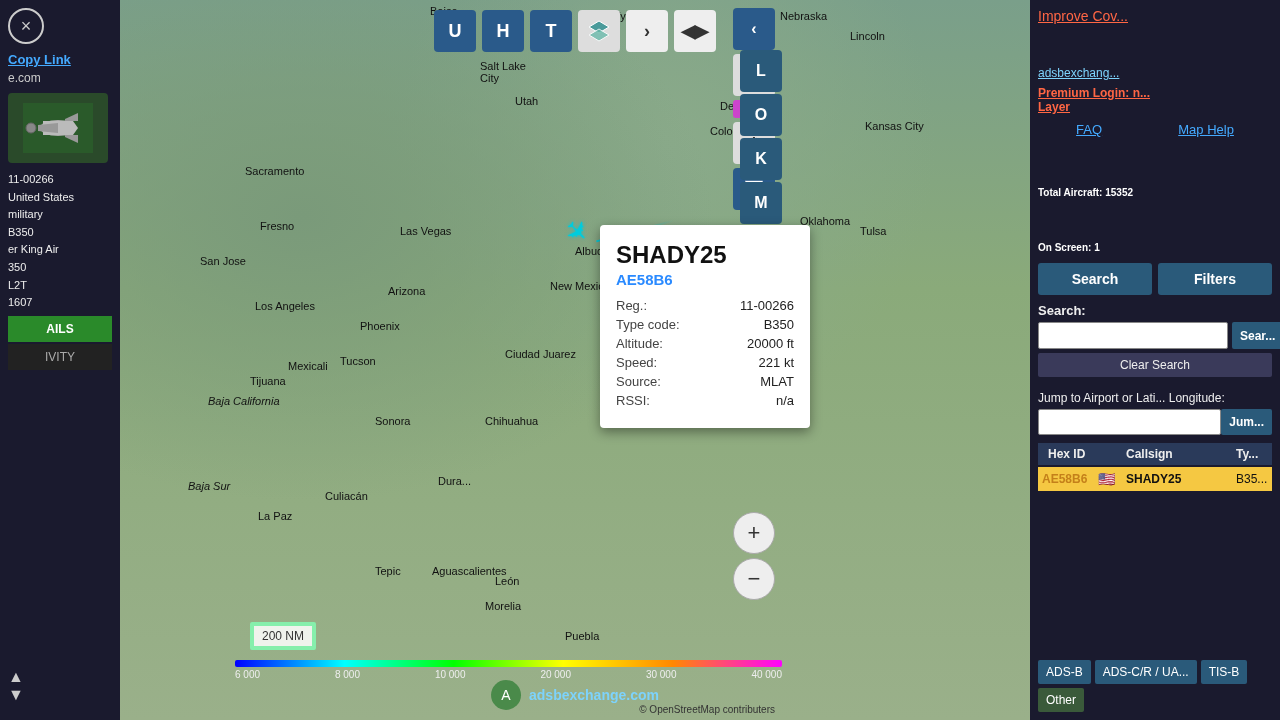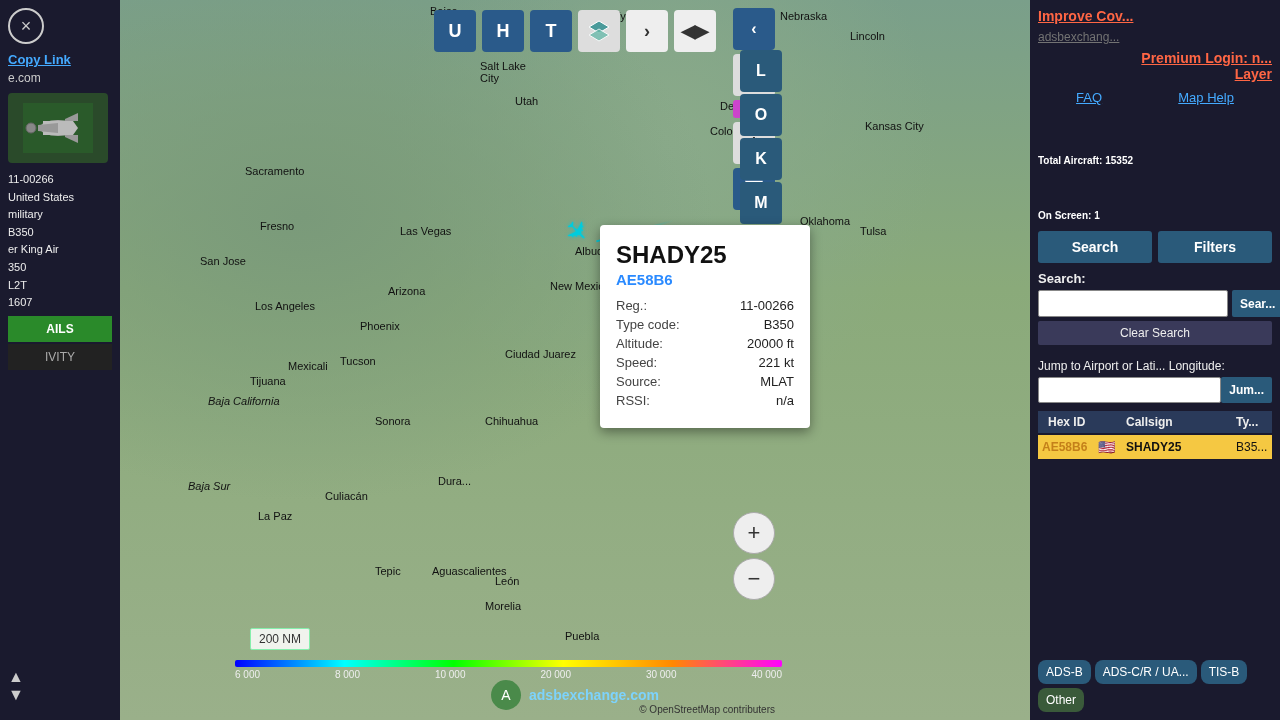--- a/index.html
+++ b/index.html
@@ -257,21 +257,21 @@
       display: flex; align-items: center; justify-content: center;
       color: #333;
     }
 
     
     .scale-bar {
       position: absolute;
       bottom: 70px;
       left: 130px;
       background: rgba(255,255,255,0.85);
-      border: 1px solid #86efac;
+      border: 4px solid #86efac;
       padding: 3px 8px;
       font-size: 12px;
       color: #333;
       border-radius: 2px;
       z-index: 20;
       margin-top: 22px;
     }
 
     
     .altitude-bar-container {
@@ -340,33 +340,33 @@
       display: flex;
       flex-direction: column;
       padding: 8px;
       z-index: 10;
       flex-shrink: 0;
       overflow-y: auto;
     }
     .improve-cov {
       color: #ff6644;
       font-size: 14px;
-      font-weight: bold;
+      font-weight: normal;
       text-decoration: underline;
       cursor: pointer;
-      margin-bottom: 6px;
+      margin-bottom: 0;
     }
     .premium-login {
       color: #ff6644;
-      font-size: 14px;
+      font-size: 12px;
       font-weight: bold;
       text-decoration: underline;
       cursor: pointer;
       margin-bottom: 8px;
-      text-align: right;
+      text-align: left;
     }
     .right-links {
       display: flex;
       justify-content: space-around;
       margin-bottom: 8px;
     }
     .right-link {
       color: #4af;
       font-size: 13px;
       cursor: pointer;
@@ -506,21 +506,21 @@
       flex-wrap: wrap;
       gap: 4px;
       margin-top: 6px;
     }
     .source-tab {
       background: #2a5a7a;
       color: white;
       border: none;
       padding: 5px 8px;
       font-size: 12px;
-      border-radius: 8px;
+      border-radius: 2px;
       cursor: pointer;
     }
     .source-tab.other {
       background: #3a5a3a;
     }
 
     
     .map-right-panel {
       position: absolute;
       right: 252px;
@@ -730,21 +730,21 @@
 
   <div class="osm-attr">
     <span>© OpenStreetMap contributers</span>
   </div>
 </div>
 
 <div id="right-sidebar">
   <div class="improve-cov">
     <span>Improve Cov...</span>
   </div>
-  <div style="color:#737373;font-size:12px;text-decoration:underline;cursor:pointer;margin-bottom:6px;">
+  <div style="color:#7dd3fc;font-size:12px;text-decoration:underline;cursor:pointer;margin-bottom:6px;margin-top:42px;">
     <span>adsbexchang...</span>
   </div>
   <div class="premium-login">
     <span>Premium Login: n...</span>
     <br>
     <span>Layer</span>
   </div>
   <div class="right-links">
     <span class="right-link">FAQ</span>
     <span class="right-link">Map Help</span>

